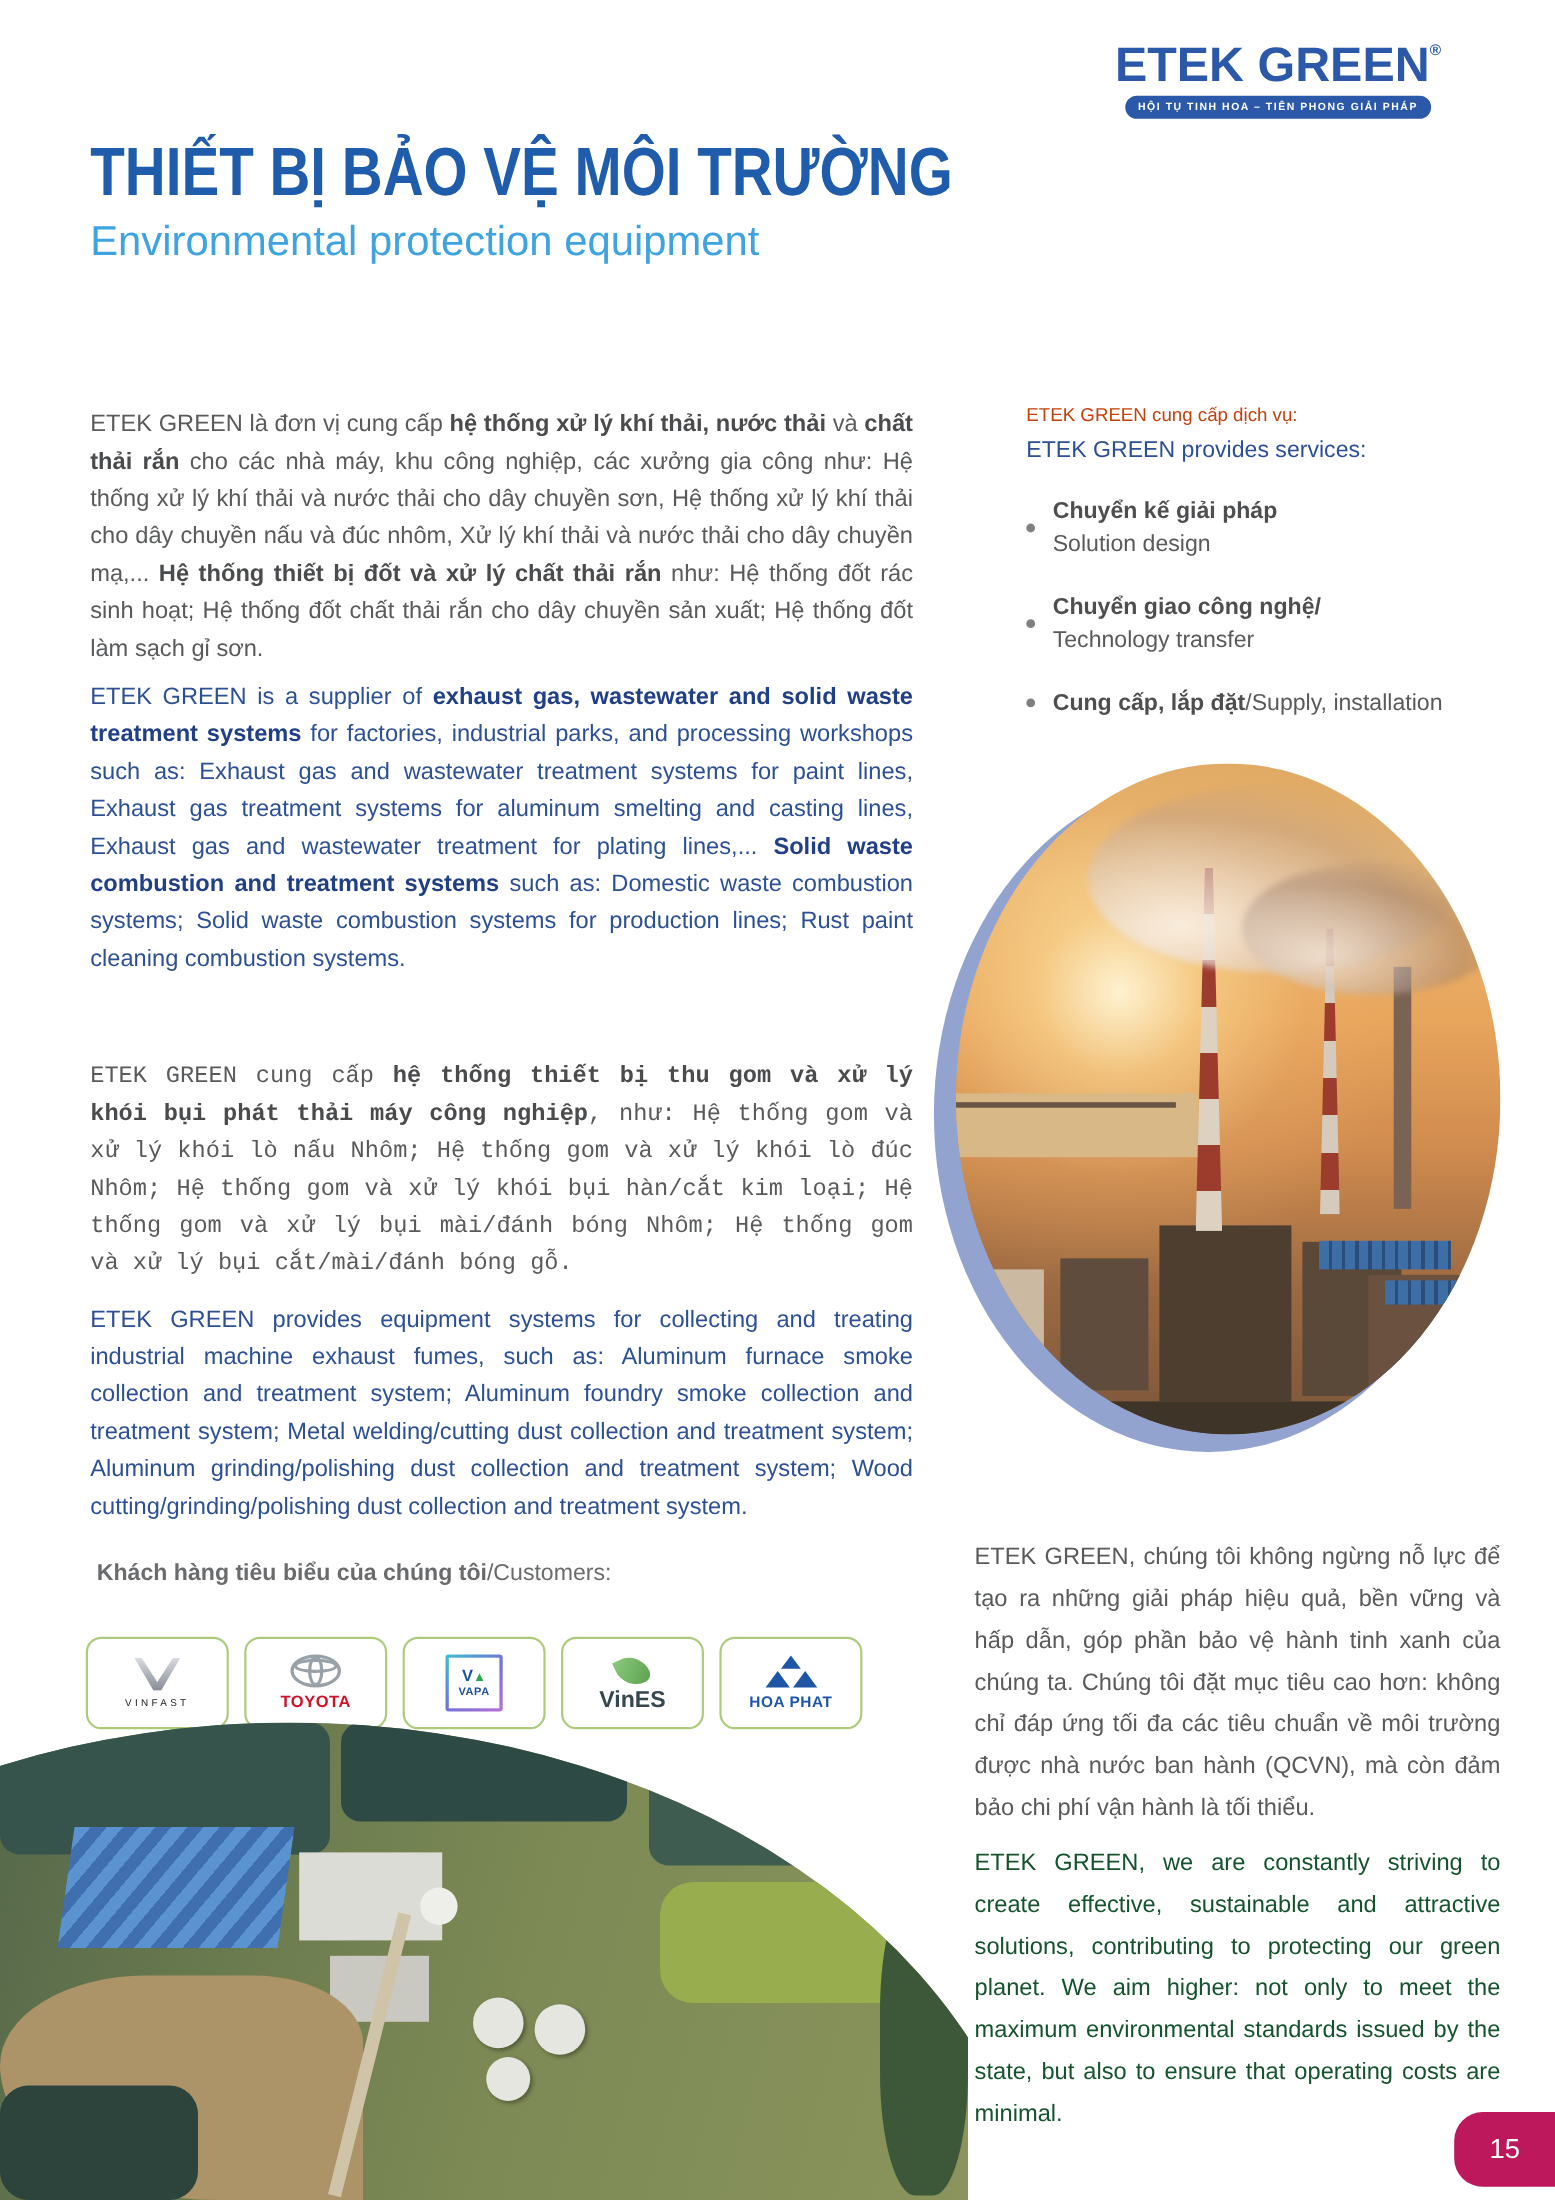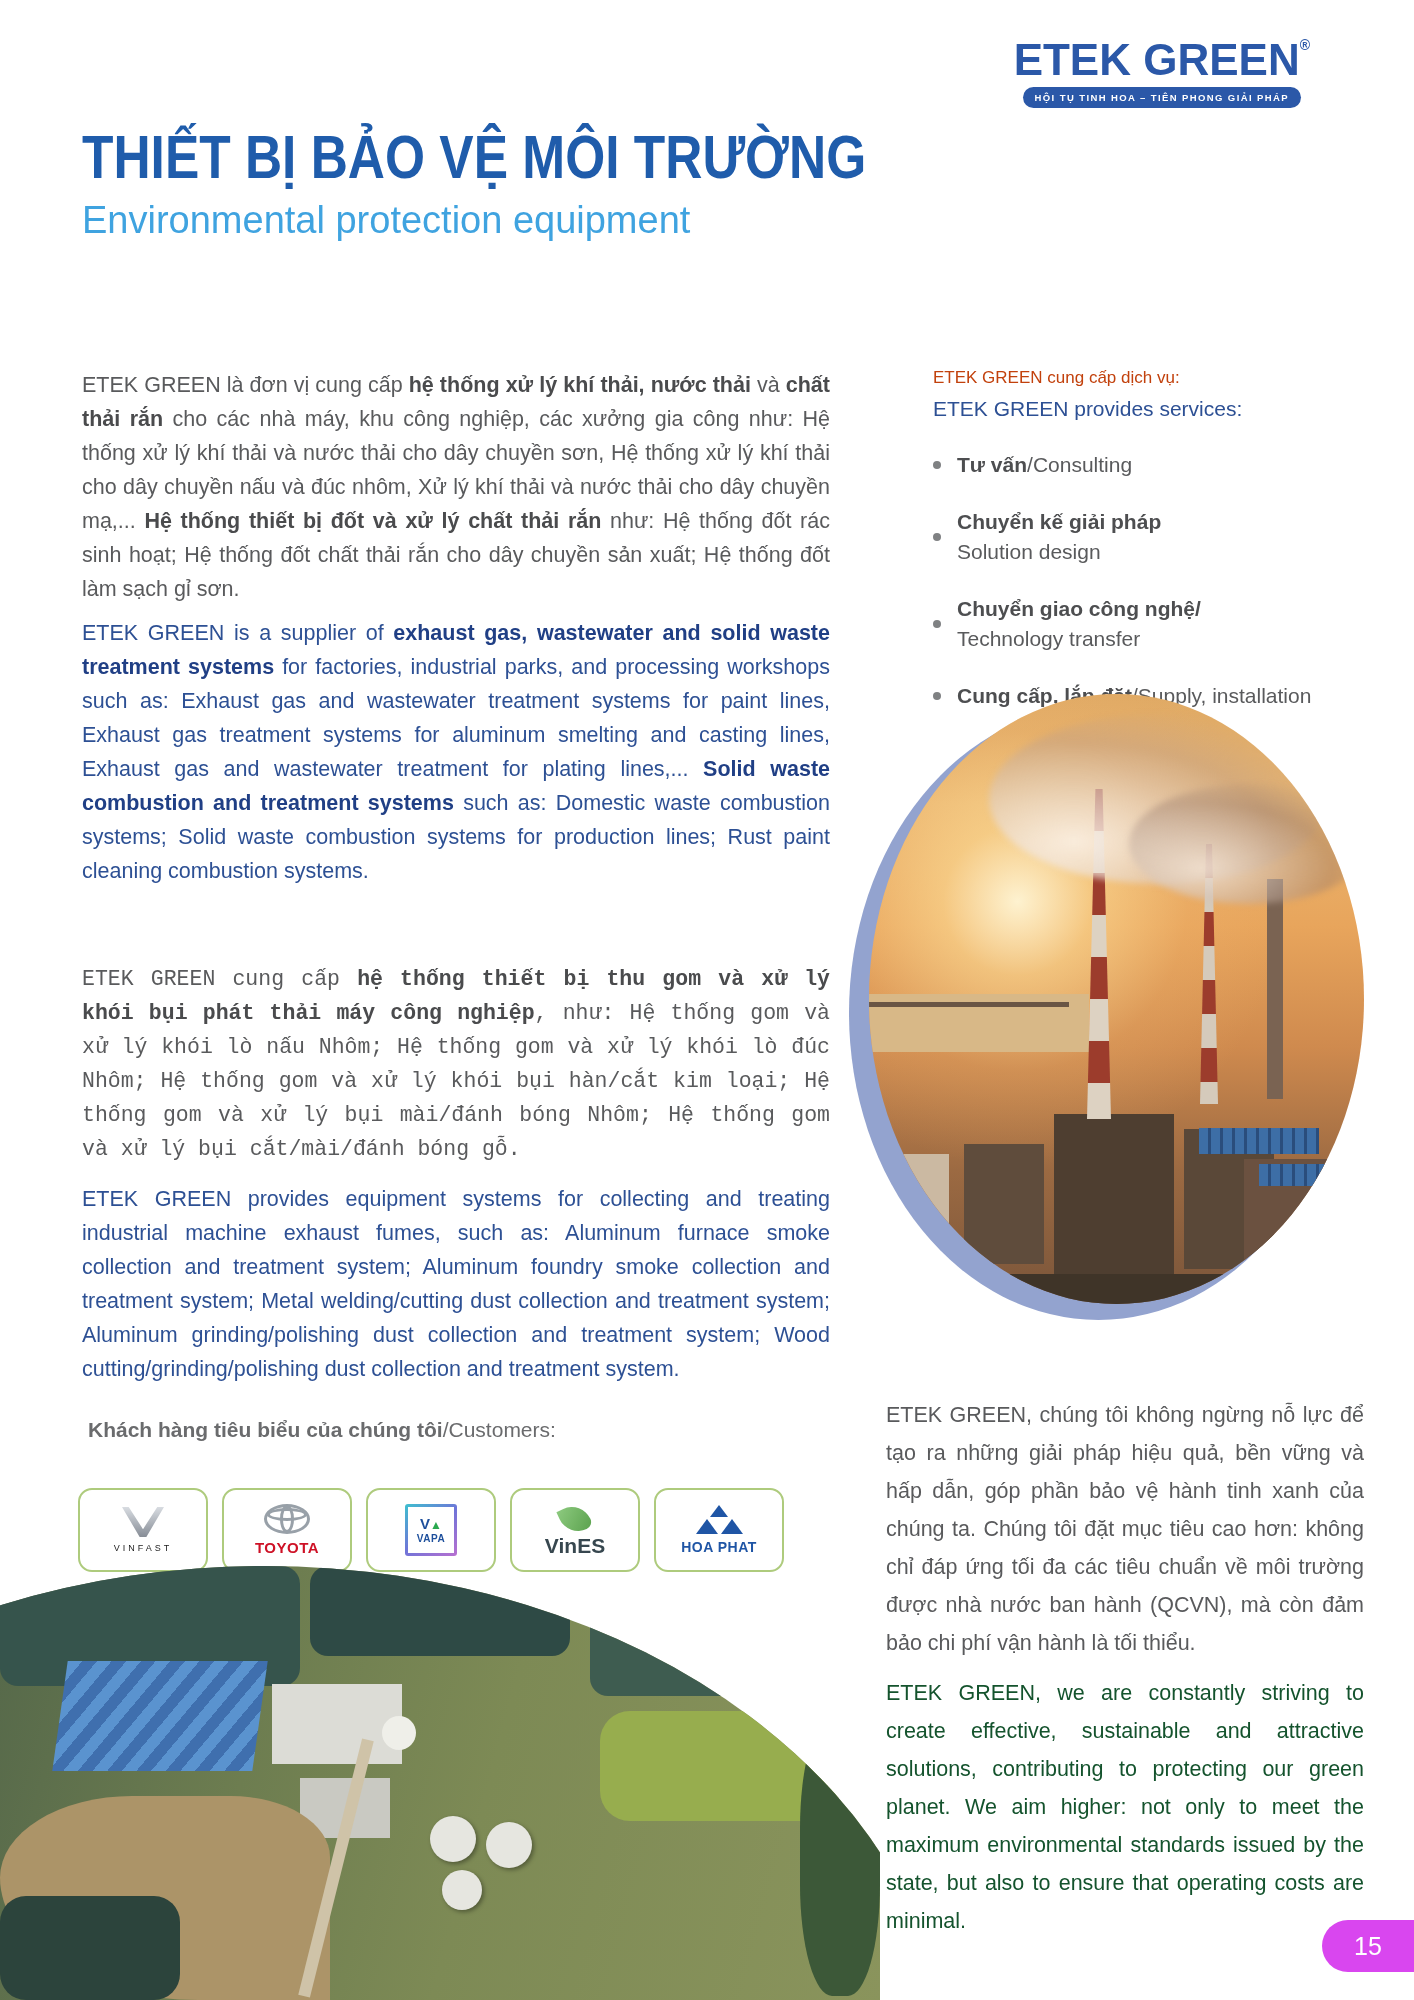--- a/index.html
+++ b/index.html
@@ -112,21 +112,21 @@
   .dirt{left:0;top:230px;width:330px;height:204px;background:#ac9468;border-radius:40% 30% 0 60%;}
   .darkpond{left:0;top:330px;width:180px;height:104px;background:#2c443c;border-radius:26px;}
   .tank{background:#e6e6e0;border-radius:50%;box-shadow:2px 2px 4px rgba(0,0,0,.35);}
   .tank.t1{left:430px;top:250px;width:46px;height:46px;}
   .tank.t2{left:486px;top:256px;width:46px;height:46px;}
   .tank.t3{left:442px;top:304px;width:40px;height:40px;}
   .silo{left:382px;top:150px;width:34px;height:34px;background:#efefe9;border-radius:50%;}
   .road{left:330px;top:170px;width:12px;height:264px;background:#cfc3a8;transform:rotate(14deg);}
   .trees{right:0;top:150px;width:80px;height:280px;background:#3c5838;border-radius:40%;}
   
-  .page-badge{position:absolute;right:0;top:1920px;width:92px;height:52px;background:#d946ef;
+  .page-badge{position:absolute;right:0;top:1920px;width:92px;height:68px;background:#be185d;
     border-radius:26px 0 0 26px;color:#ffffff;font-size:25px;display:flex;align-items:center;padding-left:32px;box-sizing:border-box;}
 </style>
 </head>
 <body>
 
 <div class="logo">
   <div class="logo-brand"><span>ETEK GREEN</span><sup class="logo-reg">®</sup></div>
   <div class="logo-tagline">HỘI TỤ TINH HOA – TIÊN PHONG GIẢI PHÁP</div>
 </div>
 
@@ -137,24 +137,20 @@
   <p class="p-vi gap-s"><span>ETEK GREEN là đơn vị cung cấp </span><span class="rb">hệ thống xử lý khí thải, nước thải</span><span> và </span><span class="rb">chất thải rắn</span><span> cho các nhà máy, khu công nghiệp, các xưởng gia công như: Hệ thống xử lý khí thải và nước thải cho dây chuyền sơn, Hệ thống xử lý khí thải cho dây chuyền nấu và đúc nhôm, Xử lý khí thải và nước thải cho dây chuyền mạ,... </span><span class="rb">Hệ thống thiết bị đốt và xử lý chất thải rắn</span><span> như: Hệ thống đốt rác sinh hoạt; Hệ thống đốt chất thải rắn cho dây chuyền sản xuất; Hệ thống đốt làm sạch gỉ sơn.</span></p>
   <p class="p-en gap-l"><span>ETEK GREEN is a supplier of </span><span class="rb">exhaust gas, wastewater and solid waste treatment systems</span><span> for factories, industrial parks, and processing workshops such as: Exhaust gas and wastewater treatment systems for paint lines, Exhaust gas treatment systems for aluminum smelting and casting lines, Exhaust gas and wastewater treatment for plating lines,... </span><span class="rb">Solid waste combustion and treatment systems</span><span> such as: Domestic waste combustion systems; Solid waste combustion systems for production lines; Rust paint cleaning combustion systems.</span></p>
   <p class="p-vi gap-m"><span>ETEK GREEN cung cấp </span><span class="rb">hệ thống thiết bị thu gom và xử lý khói bụi phát thải máy công nghiệp</span><span>, như: Hệ thống gom và xử lý khói lò nấu Nhôm; Hệ thống gom và xử lý khói lò đúc Nhôm; Hệ thống gom và xử lý khói bụi hàn/cắt kim loại; Hệ thống gom và xử lý bụi mài/đánh bóng Nhôm; Hệ thống gom và xử lý bụi cắt/mài/đánh bóng gỗ.</span></p>
   <p class="p-en"><span>ETEK GREEN provides equipment systems for collecting and treating industrial machine exhaust fumes, such as: Aluminum furnace smoke collection and treatment system; Aluminum foundry smoke collection and treatment system; Metal welding/cutting dust collection and treatment system; Aluminum grinding/polishing dust collection and treatment system; Wood cutting/grinding/polishing dust collection and treatment system.</span></p>
 </div>
 
 <div class="services">
   <div class="svc-header-vi">ETEK GREEN cung cấp dịch vụ:</div>
   <div class="svc-header-en">ETEK GREEN provides services:</div>
   <div class="svc-list">
-    <div class="svc-item">
-      <span class="dot"></span>
-      <span class="txt"><span class="rb">Tư vấn</span><span>/Consulting</span></span>
-    </div>
     <div class="svc-item">
       <span class="dot"></span>
       <span class="txt"><span class="rb">Chuyển kế giải pháp</span><span>
 Solution design</span></span>
     </div>
     <div class="svc-item">
       <span class="dot"></span>
       <span class="txt"><span class="rb">Chuyển giao công nghệ/</span><span>
 Technology transfer</span></span>
     </div>

